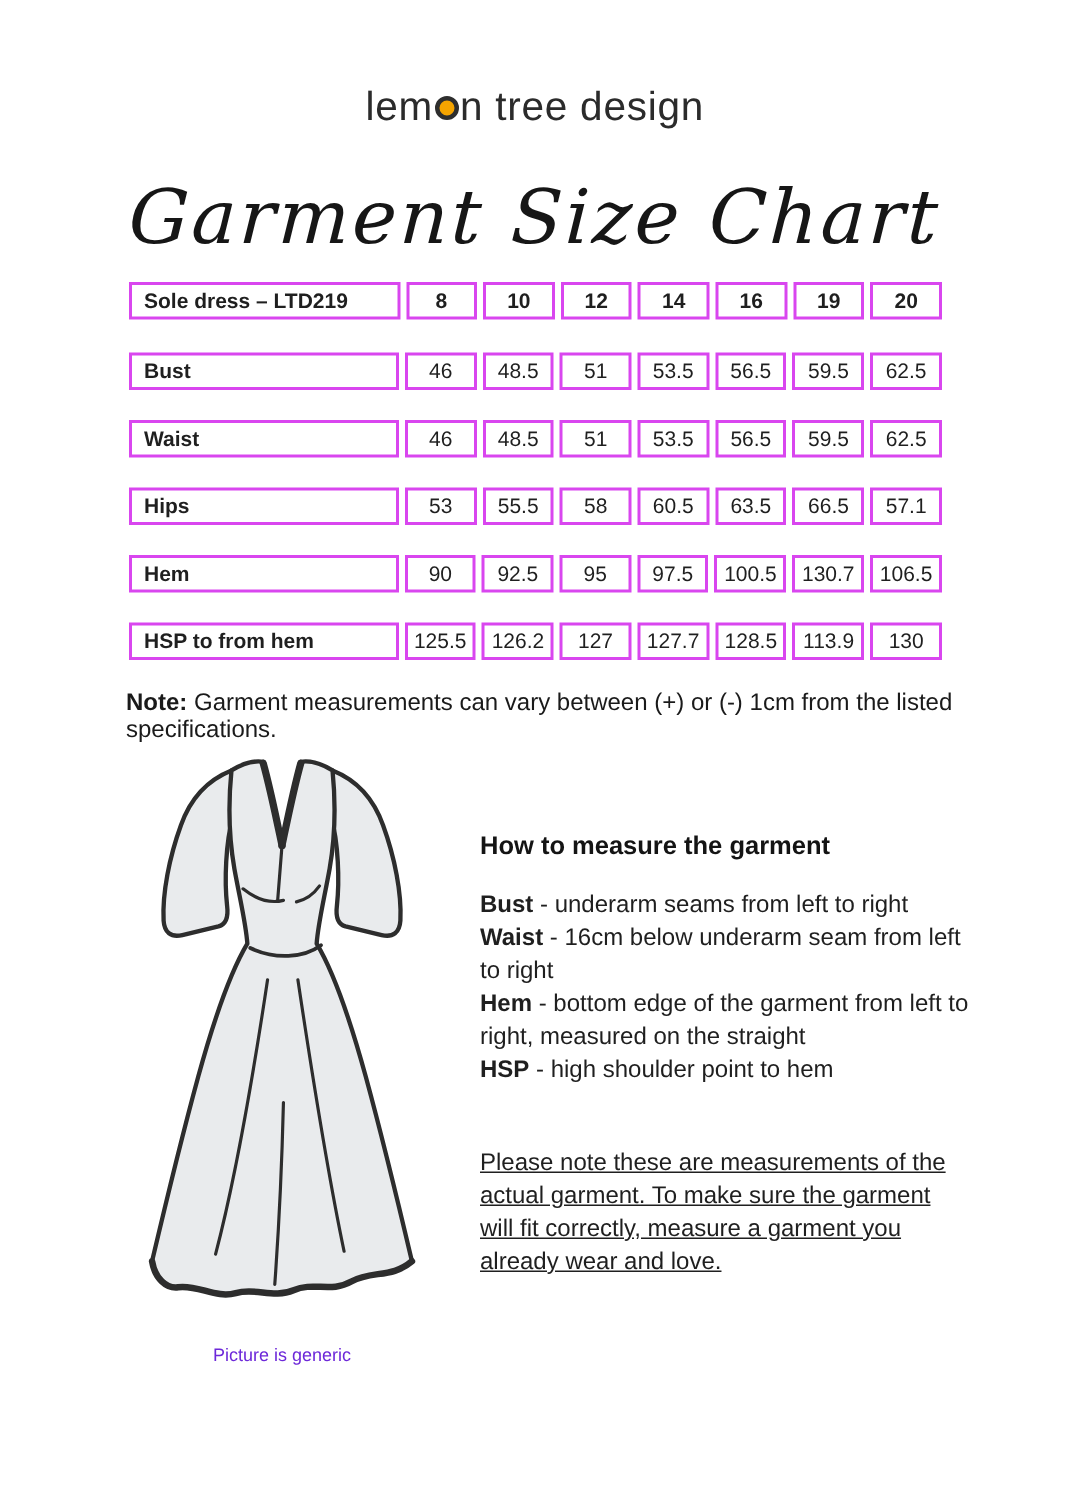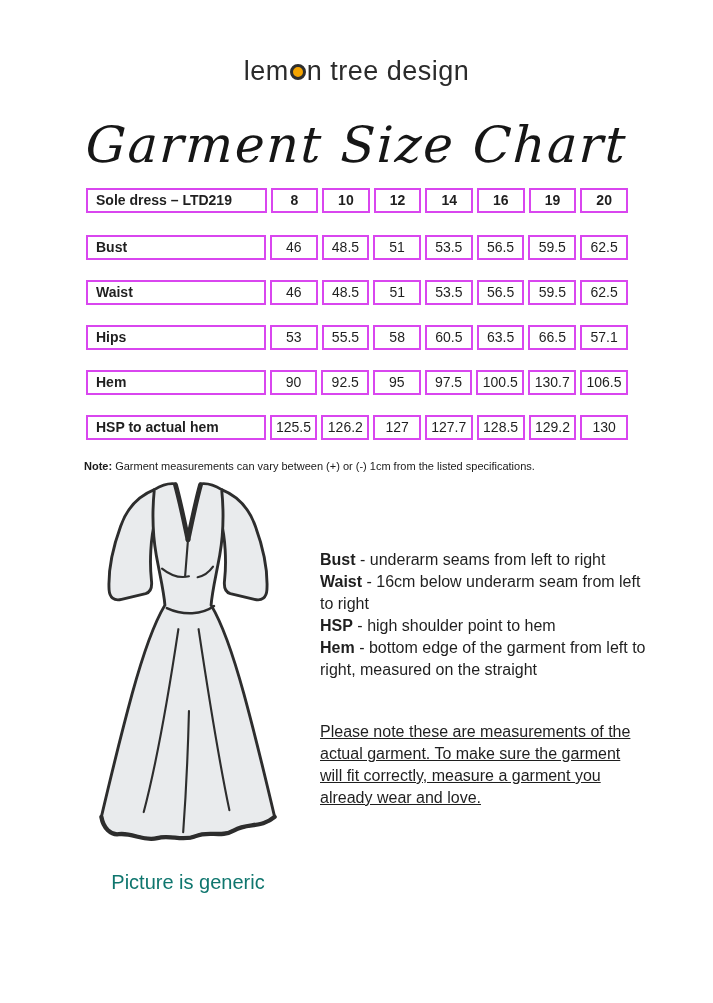--- a/index.html
+++ b/index.html
@@ -25,25 +25,25 @@
   .trow{display:table;border-spacing:4px 0;margin-bottom:20px;}
   .trow.head{margin-bottom:22px;}
   .cell{
     display:table-cell;border:2px solid #d946ef;background:#fff;
     font-size:14px;line-height:18px;padding:1px 0 2px 0;text-align:center;vertical-align:middle;margin-left:24px;
   }
   .cell.lab{width:170px;text-align:left;padding-left:8px;font-weight:700;}
   .cell.num{width:44px;}
   .trow.head .num{font-weight:700;}
   
-  .note{margin:2px 0 0 84px;font-size:11px;color:#1a1a1a;}
+  .note{margin:2px 0 0 84px;font-size:16px;color:#1a1a1a;}
   
   .bottom{display:flex;margin-top:8px;padding-left:58px;}
   .dress-col{width:260px;text-align:center;}
-  .caption{font-size:20px;color:#0f766e;margin-top:2px;}
+  .caption{font-size:12px;color:#6d28d9;margin-top:2px;}
   .text-col{width:326px;margin-left:2px;padding-top:50px;}
   .howto-heading{font-size:17px;font-weight:700;color:#141414;}
   .howto-list{margin-top:19px;font-size:16px;line-height:22px;}
   .footnote{margin-top:40px;font-size:16px;line-height:22px;text-decoration:underline;}
 </style>
 </head>
 <body>
 
 <div class="header">
   <div class="logo"><span>lem</span><span class="lemon-o"></span><span>n tree design</span></div>
@@ -101,27 +101,27 @@
     <div class="cell num">90</div>
     <div class="cell num">92.5</div>
     <div class="cell num">95</div>
     <div class="cell num">97.5</div>
     <div class="cell num">100.5</div>
     <div class="cell num">130.7</div>
     <div class="cell num">106.5</div>
   </div>
 
   <div class="trow">
-    <div class="cell lab">HSP to actual hem</div>
+    <div class="cell lab">HSP to from hem</div>
     <div class="cell num">125.5</div>
     <div class="cell num">126.2</div>
     <div class="cell num">127</div>
     <div class="cell num">127.7</div>
     <div class="cell num">128.5</div>
-    <div class="cell num">129.2</div>
+    <div class="cell num">113.9</div>
     <div class="cell num">130</div>
   </div>
 </div>
 
 <div class="note"><b>Note:</b><span> Garment measurements can vary between (+) or (-) 1cm from the listed specifications.</span></div>
 
 <div class="bottom">
   <div class="dress-col">
     <svg width="250" height="385" viewBox="0 0 250 400" aria-hidden="true">
       <g fill="#e9ebed" stroke="#2d2d2d" stroke-width="3" stroke-linejoin="round" stroke-linecap="round">
@@ -148,21 +148,22 @@
         <path stroke-width="2.2" d="M136 155 C145 215 156 286 168 343"></path>
         <path stroke-width="2.2" d="M126 240 C125 280 123 325 120 366"></path>
 
         <path stroke-width="4.5" d="M215 350 C201 362 187 356 173 364 C159 372 147 364 133 370 C119 376 107 368 93 372 C79 376 67 366 53 368 C45 369 37 362 35 350"></path>
       </g>
     </svg>
     <div class="caption">Picture is generic</div>
   </div>
 
   <div class="text-col">
+    <div class="howto-heading">How to measure the garment</div>
     <div class="howto-list">
       <div><b>Bust</b><span> - underarm seams from left to right</span></div>
       <div><b>Waist</b><span> - 16cm below underarm seam from left to right</span></div>
+      <div><b>Hem</b><span> - bottom edge of the garment from left to right, measured on the straight</span></div>
       <div><b>HSP</b><span> - high shoulder point to hem</span></div>
-      <div><b>Hem</b><span> - bottom edge of the garment from left to right, measured on the straight</span></div>
     </div>
     <div class="footnote">Please note these are measurements of the actual garment. To make sure the garment will fit correctly, measure a garment you already wear and love.</div>
   </div>
 </div>
 
 </body></html>

